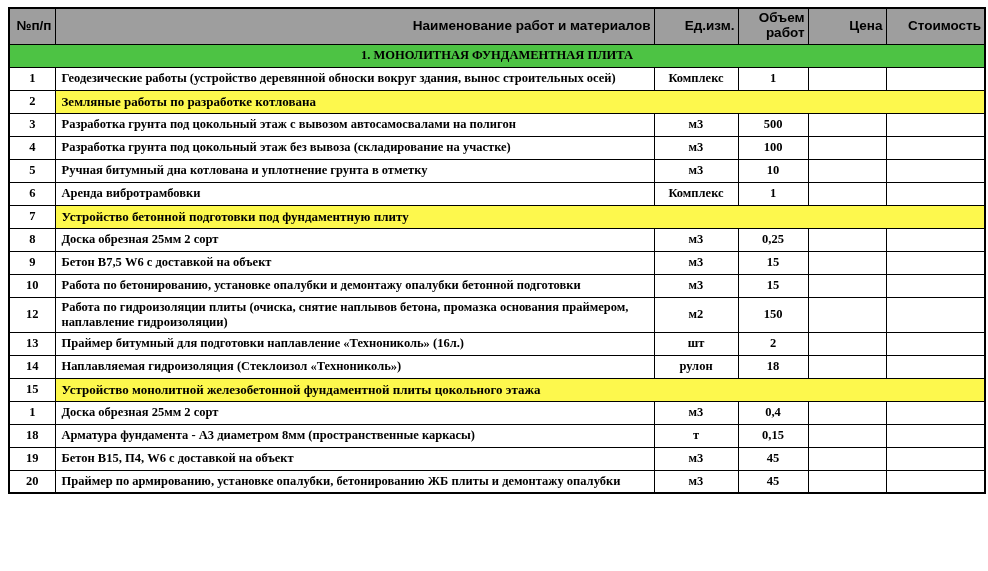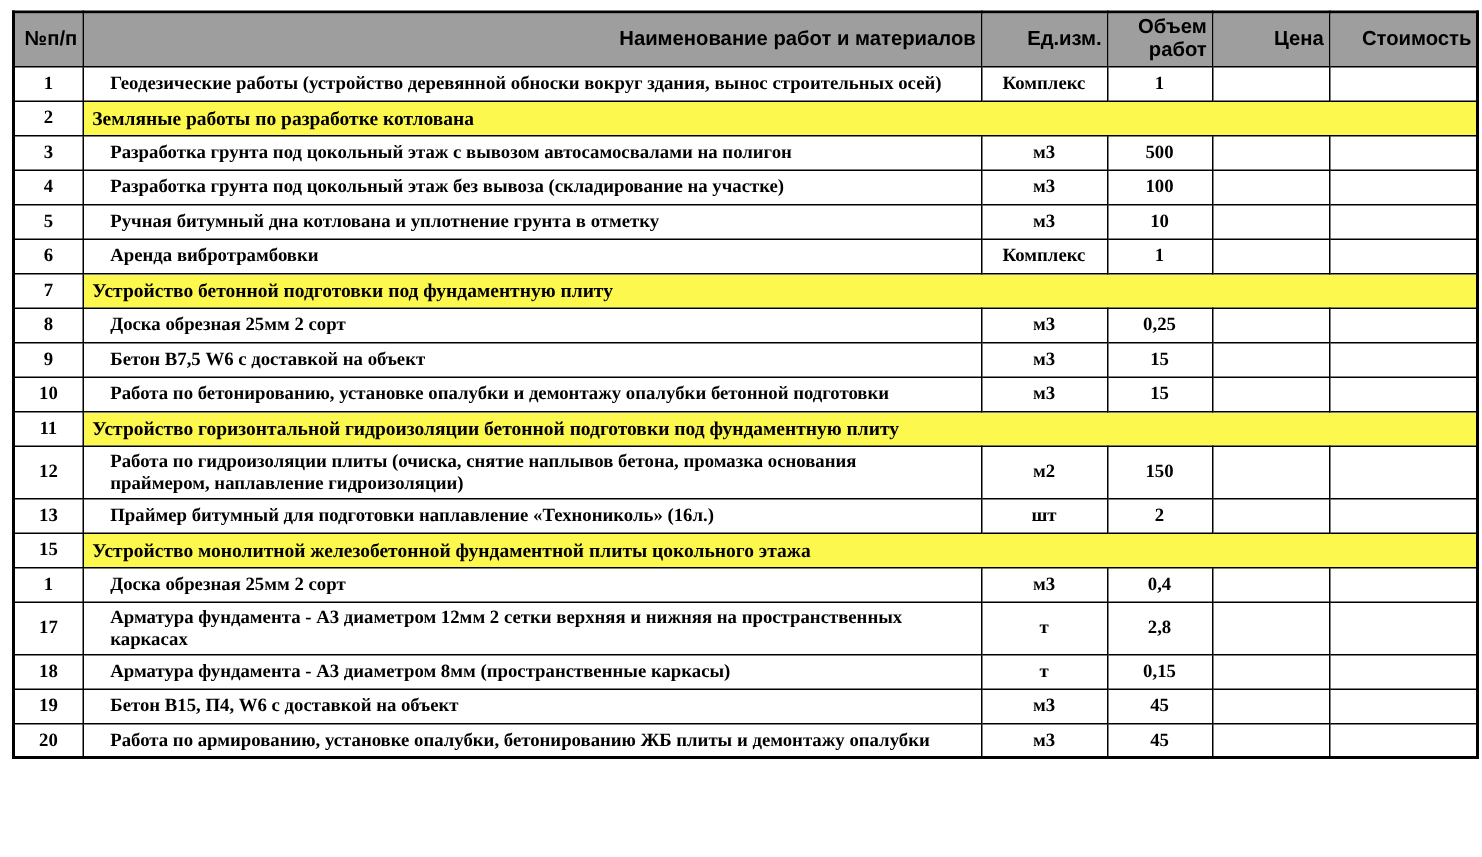--- a/index.html
+++ b/index.html
@@ -47,21 +47,21 @@
   
   table.estimate td {
     font-family: "Liberation Serif", serif;
     font-weight: bold;
     font-size: 12.5px;
     color: #000;
     height: 23px;
     vertical-align: middle;
   }
   td.num   { text-align: center; }
-  td.name  { text-align: left; padding: 2px 18px; line-height: 1.2; }
+  td.name  { text-align: left; padding: 2px 6px; line-height: 1.2; }
   td.center{ text-align: center; }
   
   tr.section-row td.section-name {
     background: var(--yellow, #fdf84d);
     text-align: left;
     padding: 0 6px;
     font-size: 13px;
   }
 </style>
 </head>
@@ -81,20 +81,23 @@
       <tr id="header-row">
           <th>№п/п</th>
           <th>Наименование работ и материалов</th>
           <th>Ед.изм.</th>
           <th>Объем работ</th>
           <th>Цена</th>
           <th>Стоимость</th>
         </tr>
     </thead>
     <tbody id="table-body">
+      <tr class="banner-row">
+        <td colspan="6">1. МОНОЛИТНАЯ ФУНДАМЕНТНАЯ ПЛИТА</td>
+      </tr>
     <tr class="item-row">
           <td class="num">1</td>
           <td class="name">Геодезические работы (устройство деревянной обноски вокруг здания, вынос строительных осей)</td>
           <td class="center">Комплекс</td>
           <td class="center">1</td>
           <td class="center"></td>
           <td class="center"></td>
         </tr>
         <tr class="section-row">
           <td class="num">2</td>
@@ -153,57 +156,53 @@
           <td class="center"></td>
         </tr>
         <tr class="item-row">
           <td class="num">10</td>
           <td class="name">Работа по бетонированию, установке опалубки и демонтажу опалубки бетонной подготовки</td>
           <td class="center">м3</td>
           <td class="center">15</td>
           <td class="center"></td>
           <td class="center"></td>
         </tr>
-        <tr class="section-row">
-          <td class="num">11</td>
-          <td class="section-name" colspan="5">Устройство горизонтальной гидроизоляции бетонной подготовки под фундаментную плиту</td>
-        </tr>
         <tr class="item-row">
           <td class="num">12</td>
           <td class="name">Работа по  гидроизоляции плиты (очиска, снятие наплывов бетона, промазка основания праймером, наплавление гидроизоляции)</td>
           <td class="center">м2</td>
           <td class="center">150</td>
           <td class="center"></td>
           <td class="center"></td>
         </tr>
         <tr class="item-row">
           <td class="num">13</td>
           <td class="name">Праймер битумный для подготовки наплавление  «Технониколь» (16л.)</td>
           <td class="center">шт</td>
           <td class="center">2</td>
           <td class="center"></td>
           <td class="center"></td>
         </tr>
+        <tr class="item-row">
+          <td class="num">14</td>
+          <td class="name">Наплавляемая гидроизоляция (Стеклоизол  «Технониколь»)</td>
+          <td class="center">рулон</td>
+          <td class="center">18</td>
+          <td class="center"></td>
+          <td class="center"></td>
+        </tr>
         <tr class="section-row">
           <td class="num">15</td>
           <td class="section-name" colspan="5">Устройство монолитной железобетонной фундаментной плиты цокольного этажа</td>
         </tr>
         <tr class="item-row">
           <td class="num">1</td>
           <td class="name">Доска обрезная 25мм 2 сорт</td>
           <td class="center">м3</td>
           <td class="center">0,4</td>
-          <td class="center"></td>
-          <td class="center"></td>
-        </tr>
-        <tr class="item-row">
-          <td class="num">17</td>
-          <td class="name">Арматура фундамента - А3 диаметром 12мм 2 сетки верхняя и нижняя на пространственных каркасах</td>
-          <td class="center">т</td>
-          <td class="center">2,8</td>
           <td class="center"></td>
           <td class="center"></td>
         </tr>
         <tr class="item-row">
           <td class="num">18</td>
           <td class="name">Арматура фундамента - А3 диаметром 8мм (пространственные каркасы)</td>
           <td class="center">т</td>
           <td class="center">0,15</td>
           <td class="center"></td>
           <td class="center"></td>
@@ -211,21 +210,21 @@
         <tr class="item-row">
           <td class="num">19</td>
           <td class="name">Бетон В15, П4, W6 с доставкой на объект</td>
           <td class="center">м3</td>
           <td class="center">45</td>
           <td class="center"></td>
           <td class="center"></td>
         </tr>
         <tr class="item-row">
           <td class="num">20</td>
-          <td class="name">Работа по армированию, установке опалубки, бетонированию ЖБ плиты  и демонтажу опалубки</td>
+          <td class="name">Праймер по армированию, установке опалубки, бетонированию ЖБ плиты  и демонтажу опалубки</td>
           <td class="center">м3</td>
           <td class="center">45</td>
           <td class="center"></td>
           <td class="center"></td>
         </tr>
       </tbody>
   </table>
 </div>
 
 </body></html>

